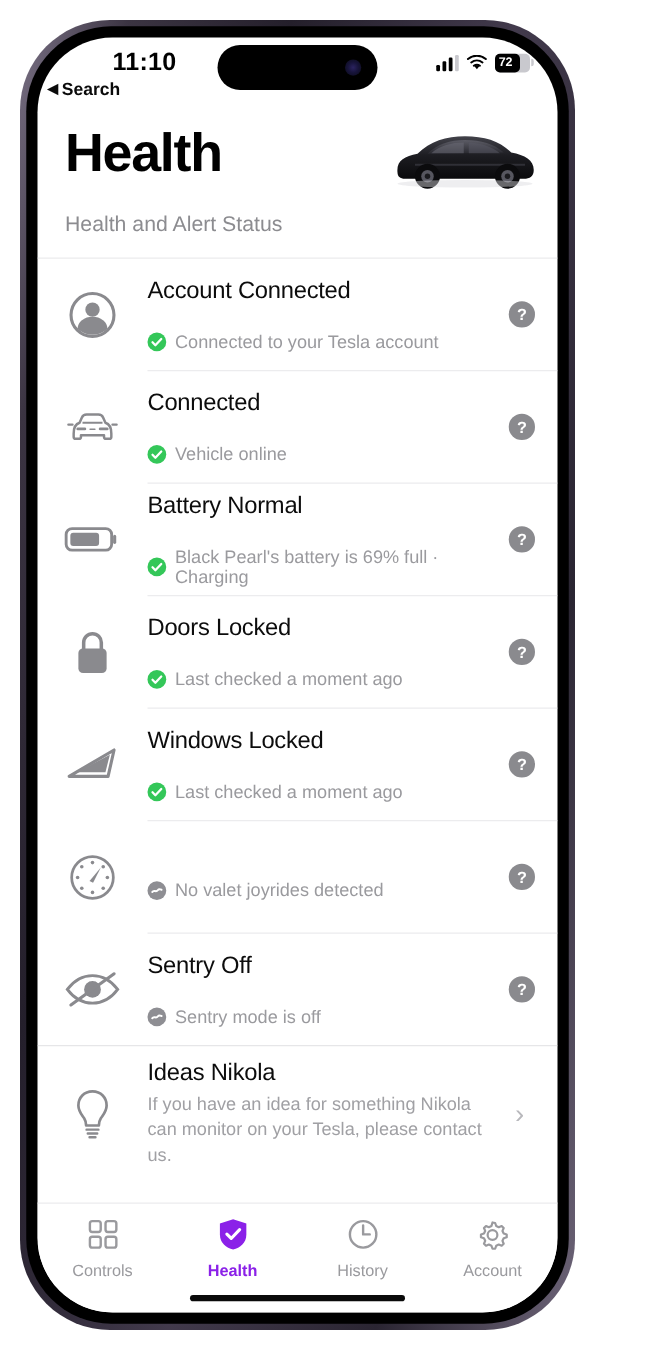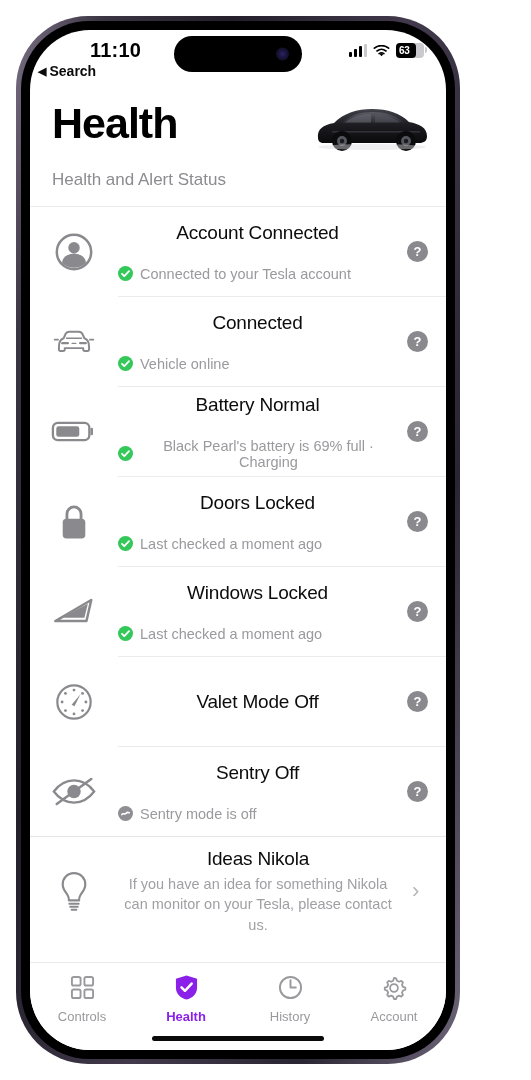--- a/index.html
+++ b/index.html
@@ -67,21 +67,21 @@
     padding-left:22px; line-height:1.08; }
   .subtitle { font-size:17px; color:#8c8c90; padding-left:22px; margin-top:24px; }
   .car-img { position:absolute; right:14px; top:12px; width:120px; height:58px; }
 
   
   .list { }
   .row { position:relative; display:flex; align-items:center; min-height:89px;
     padding:0 18px 0 0; }
   .row-icon { width:88px; flex:0 0 88px; display:flex; align-items:center;
     justify-content:center; }
-  .row-body { flex:1 1 auto; padding-right:10px;text-align:center; }
+  .row-body { flex:1 1 auto; padding-right:10px; }
   .row-title { font-size:19px; color:#0c0c0c; letter-spacing:-.2px; }
   .row-sub { display:flex; align-items:center; gap:7px; margin-top:22px; }
   .row-sub-text { font-size:14.5px; color:#9a9a9e; }
   .badge { flex:0 0 15px; width:15px; height:15px; border-radius:50%;
     display:flex; align-items:center; justify-content:center; }
   .badge.ok { background:#34c759; }
   .badge.off { background:#8e8e93; }
   .badge svg { display:block; }
   .help {
     flex:0 0 21px; width:21px; height:21px; border-radius:50%; background:#8a8a8e;
@@ -134,21 +134,21 @@
         <span class="wifi">
           <svg viewBox="0 0 20 15" width="17" height="13">
             <path d="M10 13.2l2.3-2.8a3.6 3.6 0 0 0-4.6 0L10 13.2z" fill="#000"></path>
             <path d="M4.7 6.9a8.6 8.6 0 0 1 10.6 0" stroke="#000" stroke-width="1.9" fill="none" stroke-linecap="round"></path>
             <path d="M1.6 3.6a13 13 0 0 1 16.8 0" stroke="#000" stroke-width="1.9" fill="none" stroke-linecap="round"></path>
             <path d="M7.1 10a5.1 5.1 0 0 1 5.8 0" stroke="#000" stroke-width="1.9" fill="none" stroke-linecap="round"></path>
           </svg>
         </span>
         <span class="batt">
           <span class="batt-fill"></span>
-          <span class="batt-num">63</span>
+          <span class="batt-num">72</span>
           <span class="batt-tip"></span>
         </span>
       </div>
     </div>
 
     <div class="header">
       <div class="title">Health</div>
       <div class="subtitle">Health and Alert Status</div>
       <div class="car-img">
         <svg viewBox="0 0 120 58" width="120" height="58">
@@ -305,21 +305,28 @@
             <circle cx="12" cy="12" r="1.5" fill="#8a8a8e"></circle>
             <circle cx="8.5" cy="21" r="1.5" fill="#8a8a8e"></circle>
             <circle cx="12" cy="30" r="1.5" fill="#8a8a8e"></circle>
             <circle cx="21" cy="33.5" r="1.5" fill="#8a8a8e"></circle>
             <circle cx="30" cy="30" r="1.5" fill="#8a8a8e"></circle>
             <circle cx="33.5" cy="21" r="1.5" fill="#8a8a8e"></circle>
             <circle cx="30" cy="12" r="1.5" fill="#8a8a8e"></circle>
           </svg>
         </div>
         <div class="row-body">
-          <div class="row-title">Valet Mode Off</div>
+          <div class="row-sub">
+            <span class="badge off">
+              <svg viewBox="0 0 15 15" width="15" height="15">
+                      <path d="M3.8 8.6 C5.2 6.4 6.8 9.2 8.2 7.2 C9.2 5.8 10.3 6.4 11.2 6.8" stroke="#fff" stroke-width="1.6" fill="none" stroke-linecap="round"></path>
+                    </svg>
+            </span>
+            <span class="row-sub-text">No valet joyrides detected</span>
+          </div>
         </div>
         <div class="help">?</div>
       </div>
       <div class="divider"></div>
 
       <div class="row">
         <div class="row-icon">
           <svg viewBox="0 0 50 34" width="48" height="33">
             <path d="M4 17 C10 9 17.5 5.5 25 5.5 C32.5 5.5 40 9 46 17 C40 25 32.5 28.5 25 28.5 C17.5 28.5 10 25 4 17 Z" fill="none" stroke="#8a8a8e" stroke-width="2.4"></path>
             <circle cx="25" cy="17" r="7" fill="#8a8a8e"></circle>

